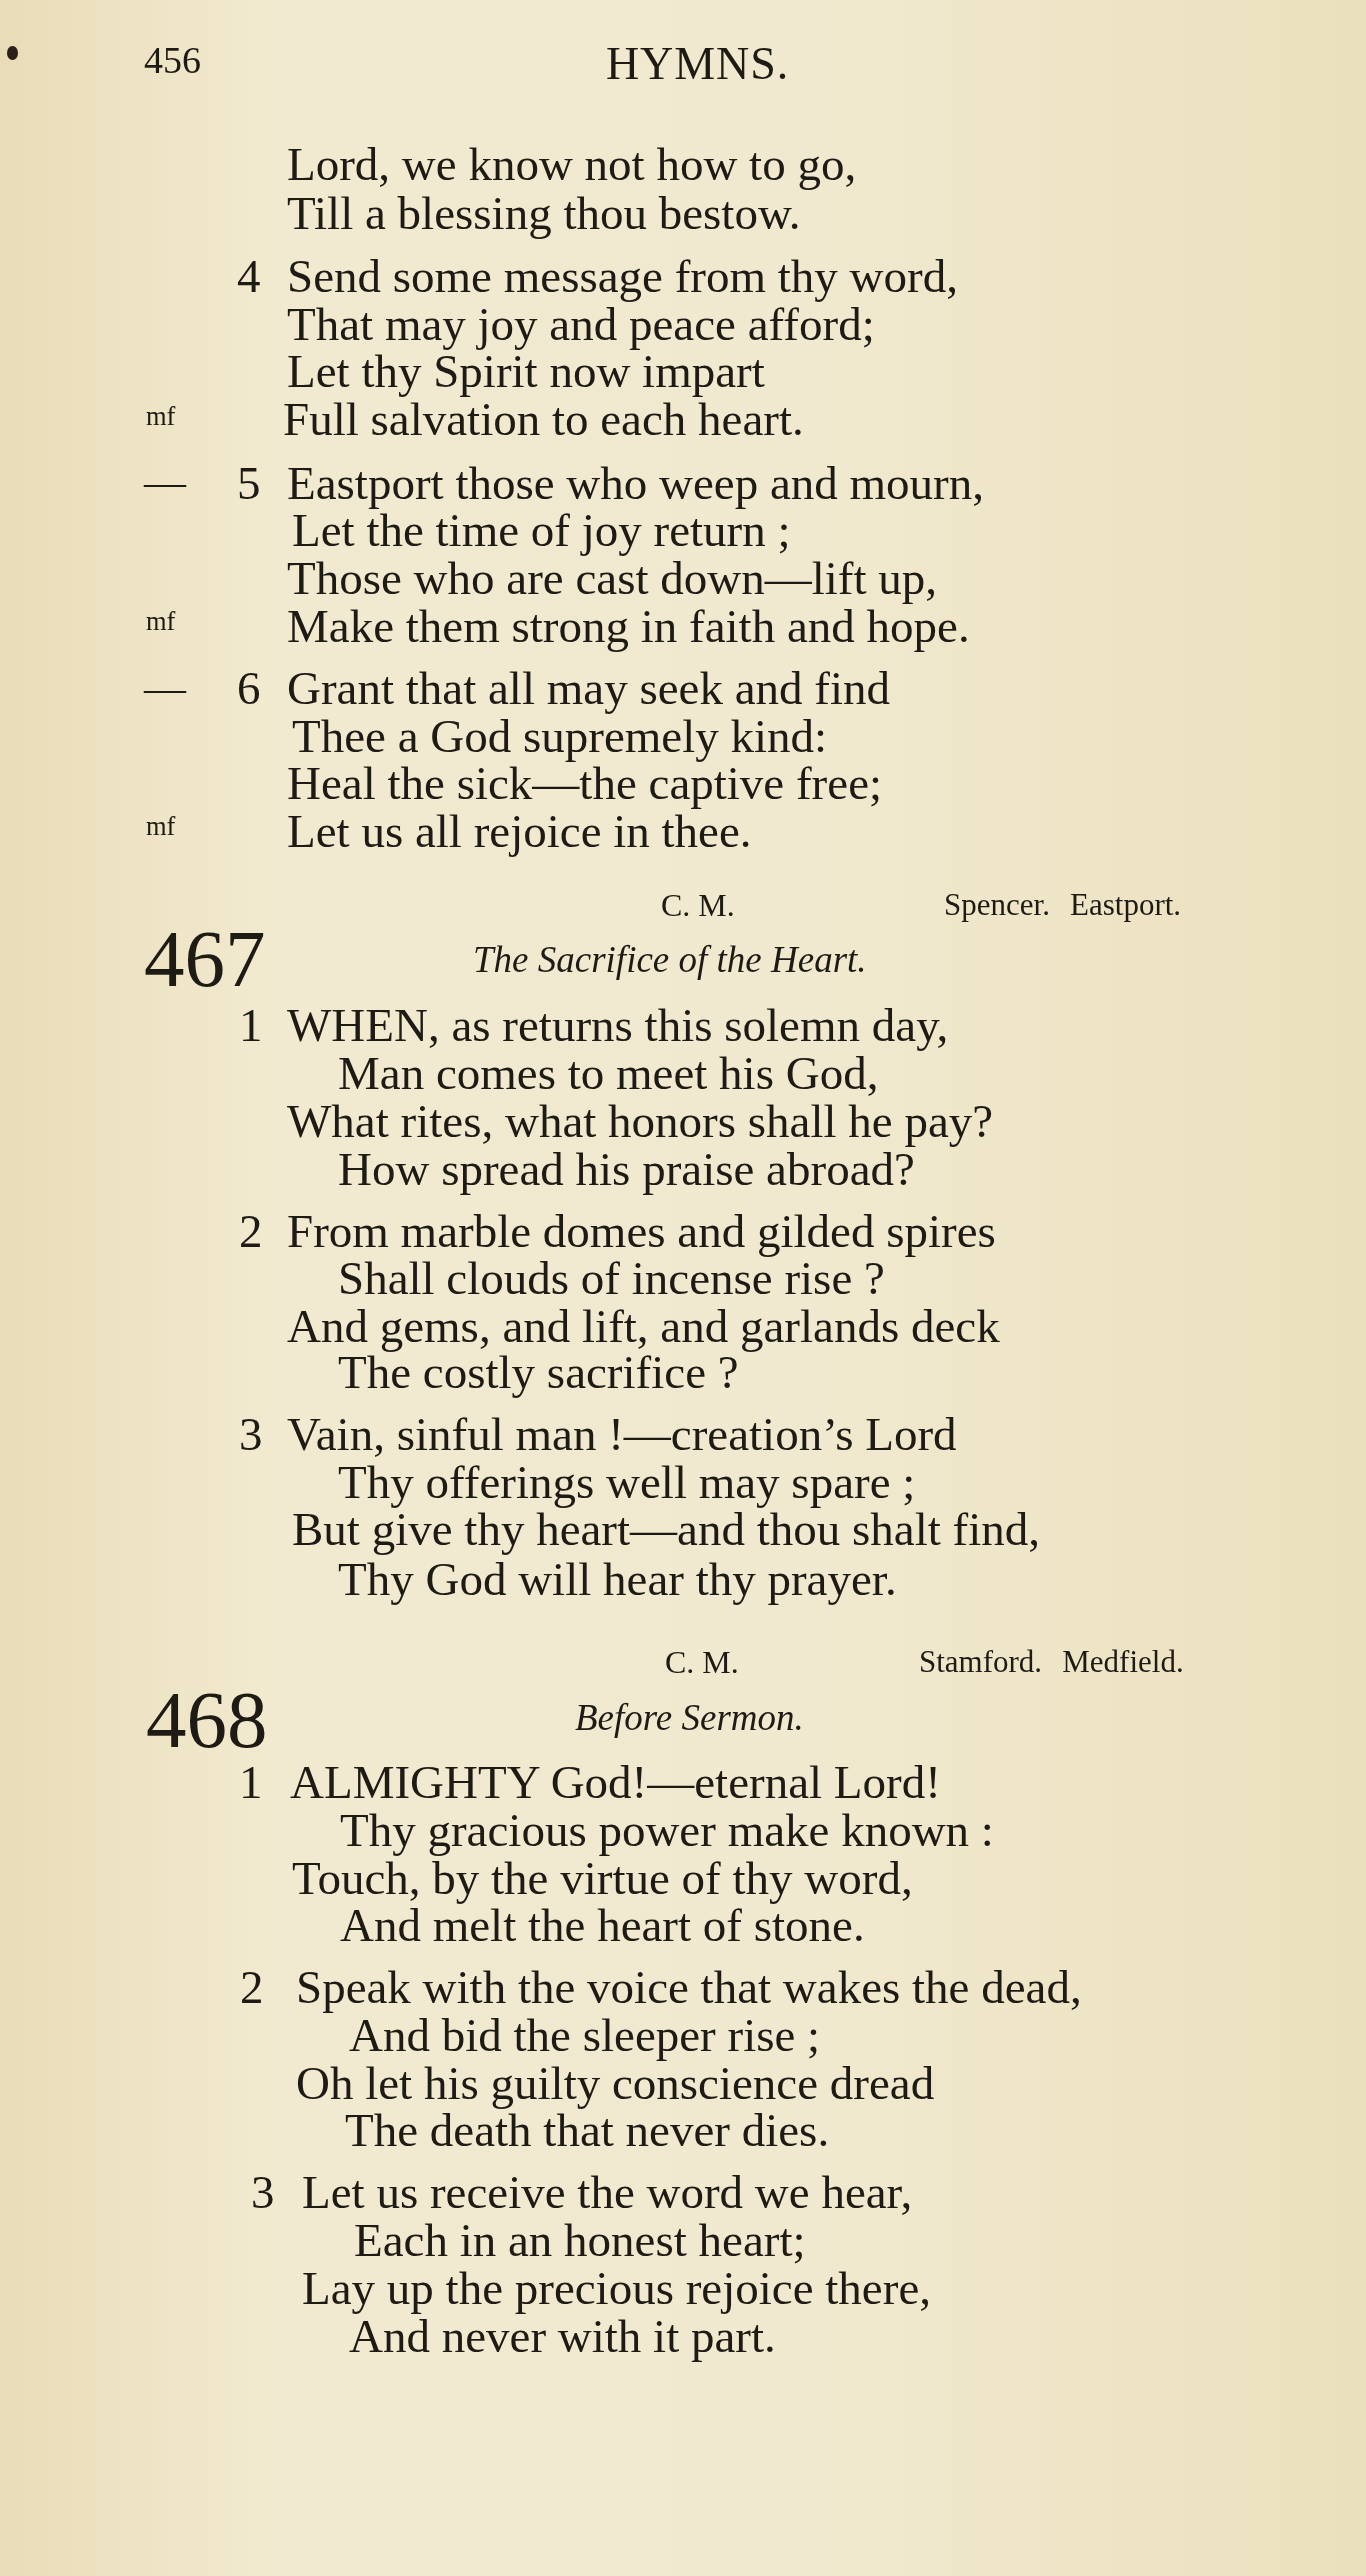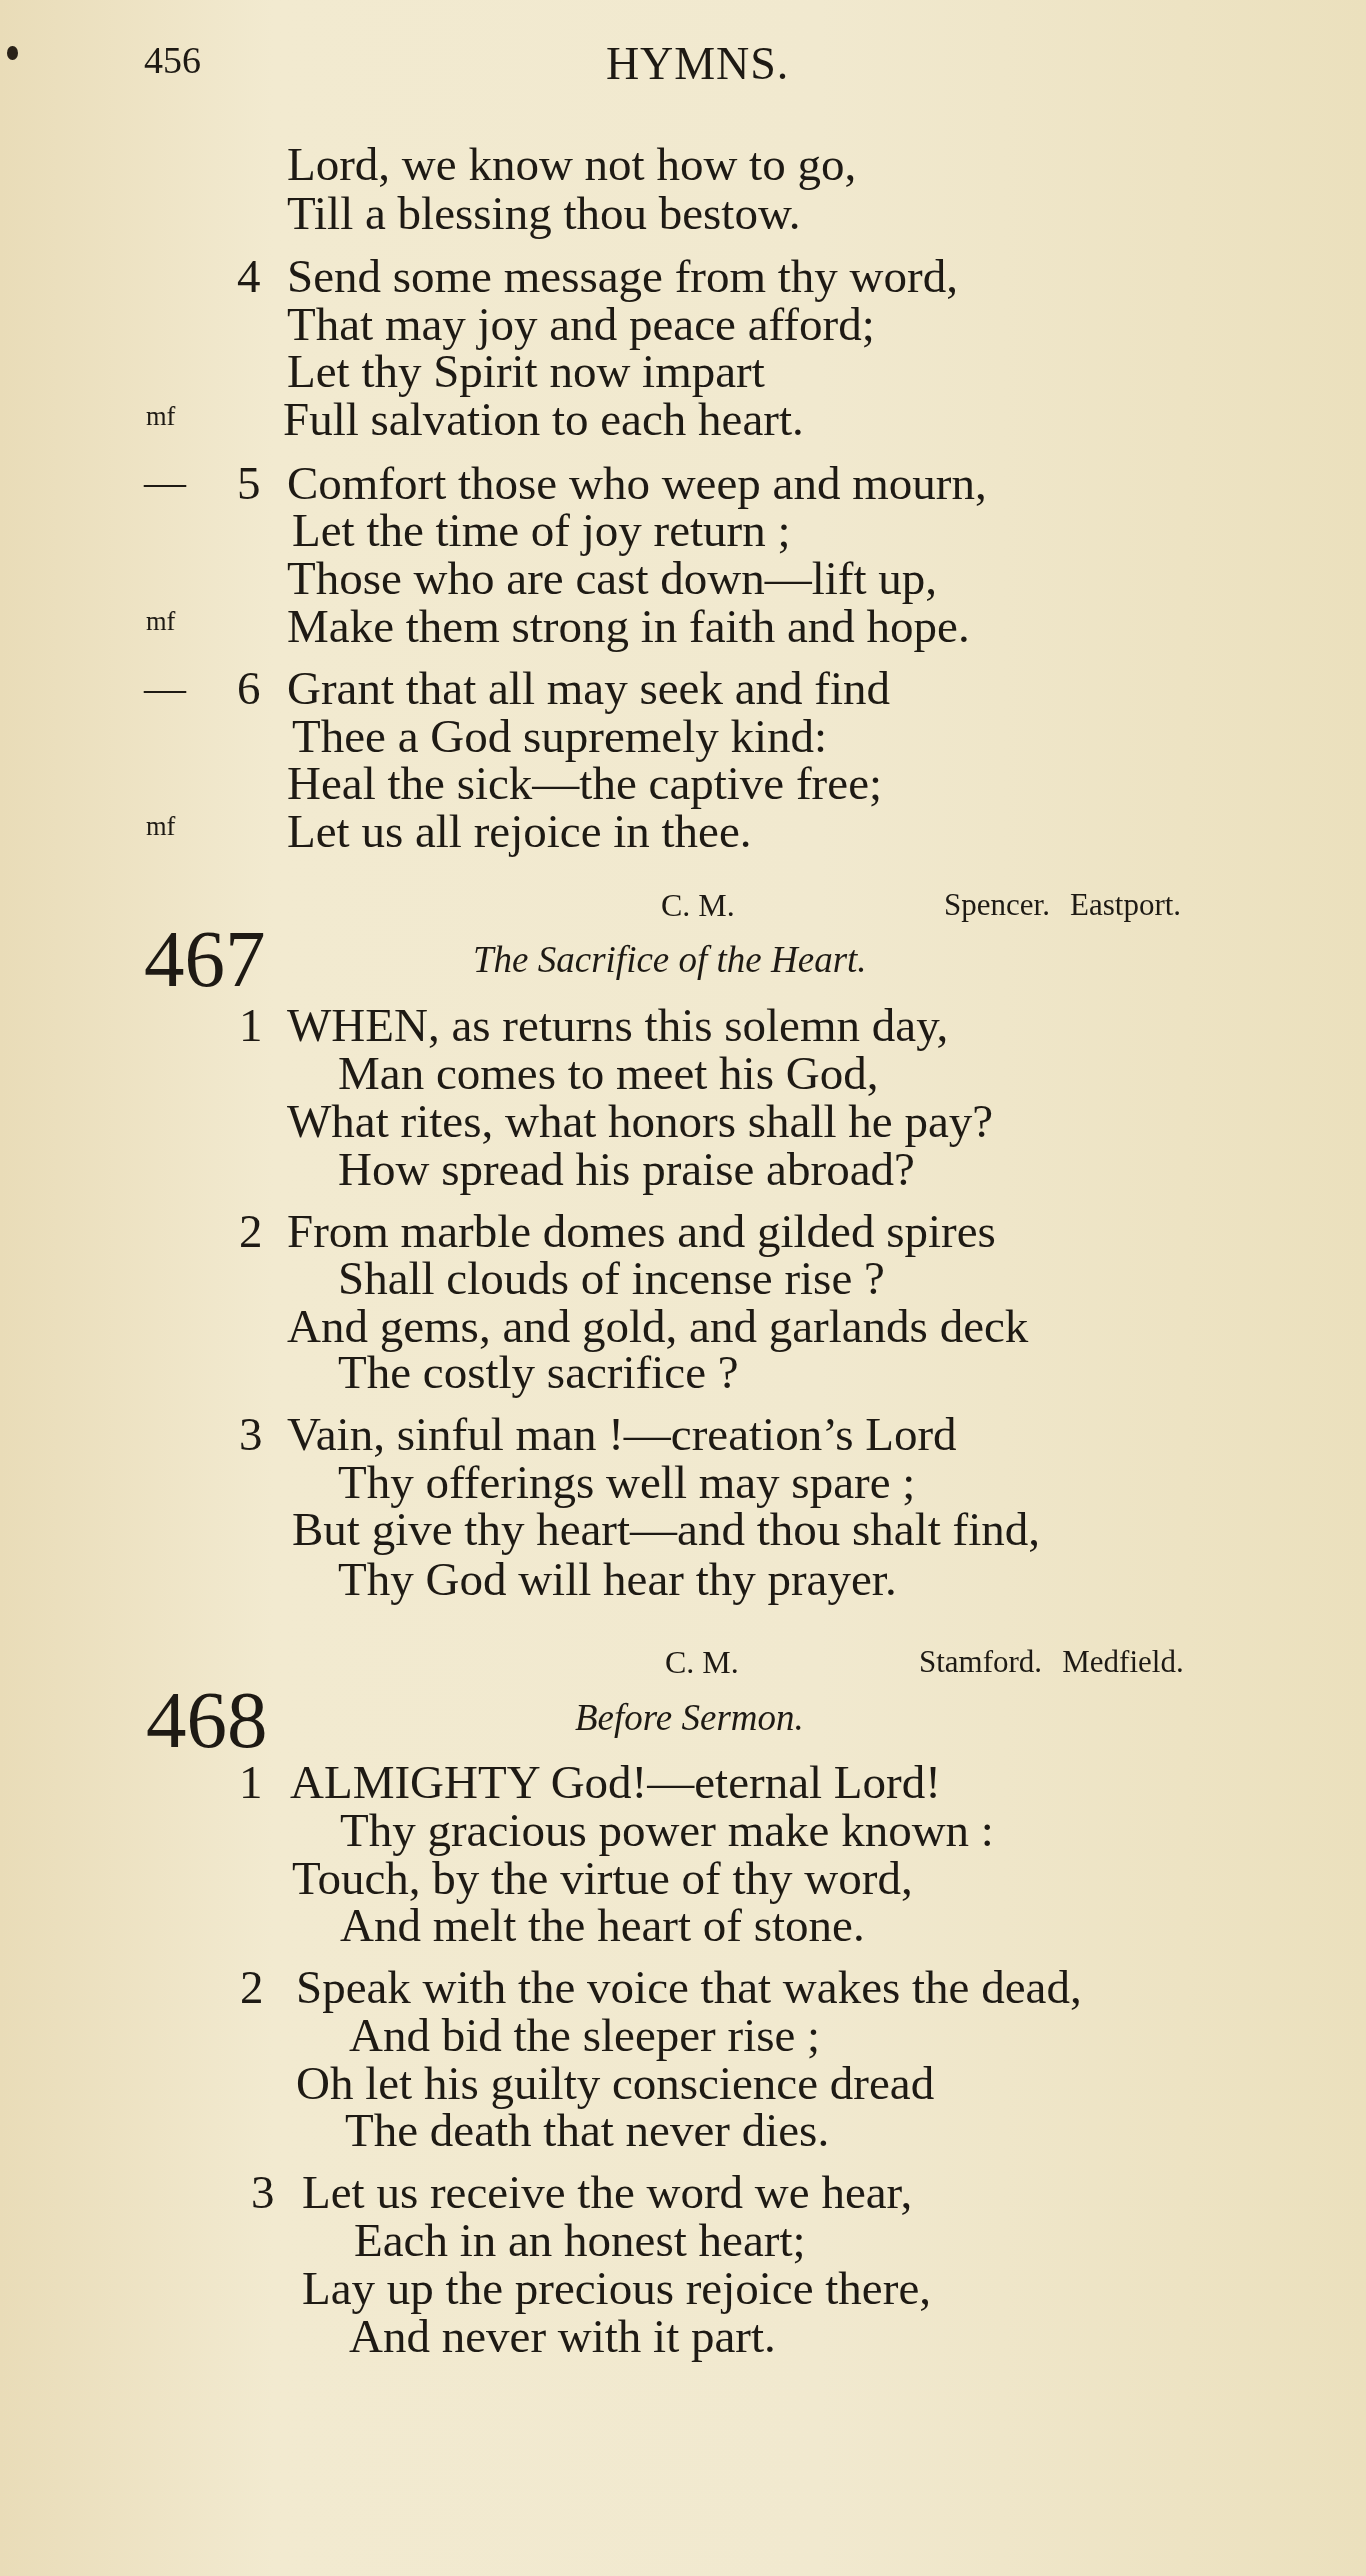--- a/index.html
+++ b/index.html
@@ -37,21 +37,21 @@
 
     <div class="abs num" style="top:253px;left:237px">4</div>
     <div class="abs line" style="top:253px;left:287px">Send some message from thy word,</div>
     <div class="abs line" style="top:301px;left:287px">That may joy and peace afford;</div>
     <div class="abs line" style="top:348px;left:287px">Let thy Spirit now impart</div>
     <div class="abs dyn" style="top:403px;left:146px">mf</div>
     <div class="abs line" style="top:396px;left:283px">Full salvation to each heart.</div>
 
     <div class="abs dash" style="top:461px;left:144px">—</div>
     <div class="abs num" style="top:460px;left:237px">5</div>
-    <div class="abs line" style="top:460px;left:287px">Comfort those who weep and mourn,</div>
+    <div class="abs line" style="top:460px;left:287px">Eastport those who weep and mourn,</div>
     <div class="abs line" style="top:507px;left:292px">Let the time of joy return ;</div>
     <div class="abs line" style="top:555px;left:287px">Those who are cast down—lift up,</div>
     <div class="abs dyn" style="top:608px;left:146px">mf</div>
     <div class="abs line" style="top:603px;left:287px">Make them strong in faith and hope.</div>
 
     <div class="abs dash" style="top:667px;left:144px">—</div>
     <div class="abs num" style="top:665px;left:237px">6</div>
     <div class="abs line" style="top:665px;left:287px">Grant that all may seek and find</div>
     <div class="abs line" style="top:713px;left:292px">Thee a God supremely kind:</div>
     <div class="abs line" style="top:760px;left:287px">Heal the sick—the captive free;</div>
@@ -67,21 +67,21 @@
 
     <div class="abs num" style="top:1002px;left:239px">1</div>
     <div class="abs line" style="top:1002px;left:287px">WHEN, as returns this solemn day,</div>
     <div class="abs line" style="top:1050px;left:338px">Man comes to meet his God,</div>
     <div class="abs line" style="top:1098px;left:287px">What rites, what honors shall he pay?</div>
     <div class="abs line" style="top:1146px;left:338px">How spread his praise abroad?</div>
 
     <div class="abs num" style="top:1208px;left:239px">2</div>
     <div class="abs line" style="top:1208px;left:287px">From marble domes and gilded spires</div>
     <div class="abs line" style="top:1255px;left:338px">Shall clouds of incense rise ?</div>
-    <div class="abs line" style="top:1303px;left:287px">And gems, and gold, and garlands deck</div>
+    <div class="abs line" style="top:1303px;left:287px">And gems, and lift, and garlands deck</div>
     <div class="abs line" style="top:1349px;left:338px">The costly sacrifice ?</div>
 
     <div class="abs num" style="top:1411px;left:239px">3</div>
     <div class="abs line" style="top:1411px;left:287px">Vain, sinful man !—creation’s Lord</div>
     <div class="abs line" style="top:1459px;left:338px">Thy offerings well may spare ;</div>
     <div class="abs line" style="top:1506px;left:292px">But give thy heart—and thou shalt find,</div>
     <div class="abs line" style="top:1556px;left:338px">Thy God will hear thy prayer.</div>
   </div>
 
   <div>

